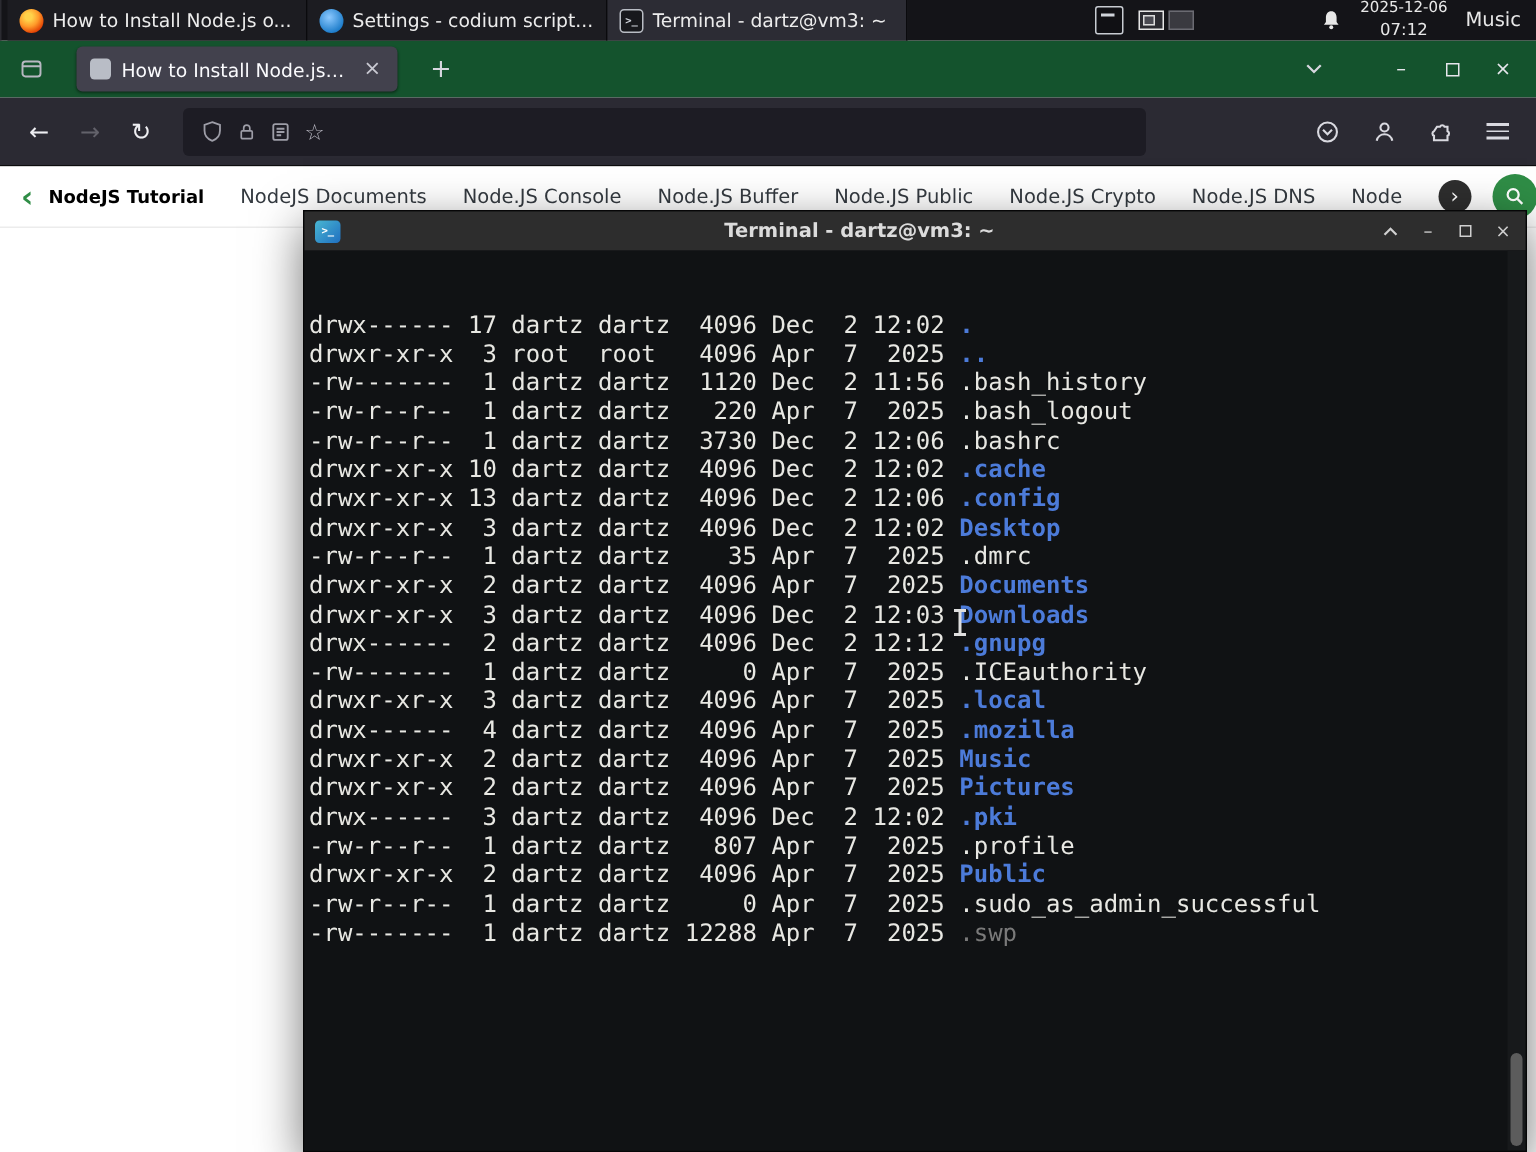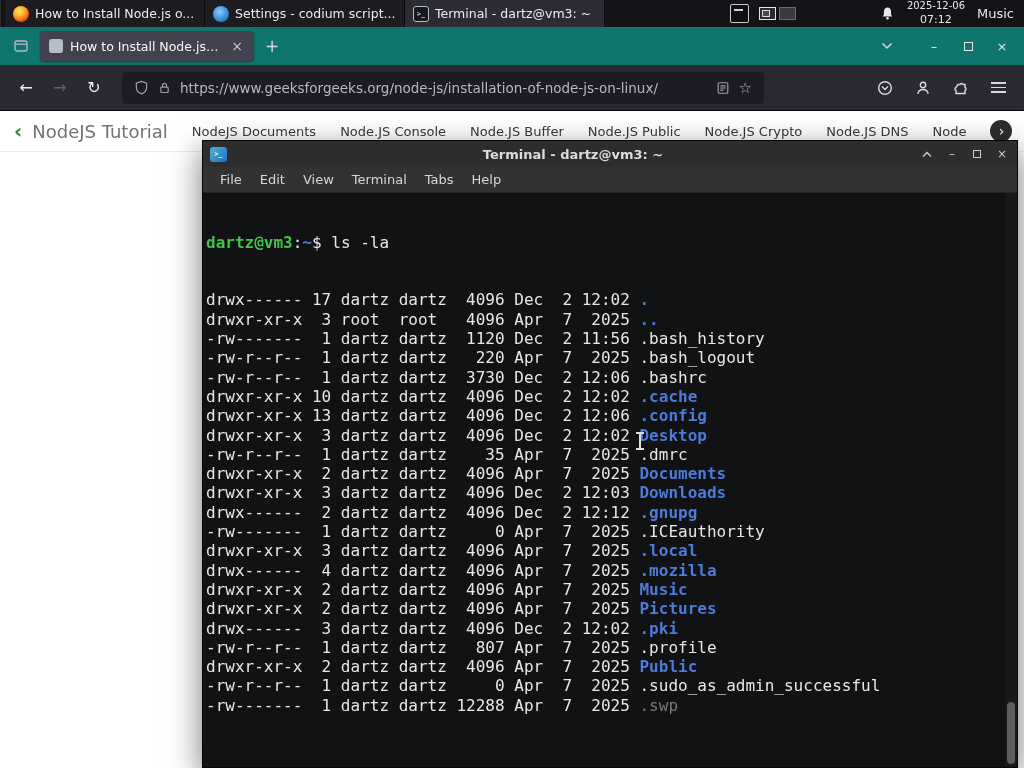--- a/index.html
+++ b/index.html
@@ -30,21 +30,21 @@
   .ws { width: 17px; height: 13px; background: #3a3a40; border: 1px solid #6b6b72; position: relative; }
   .ws.active { border-color: #e6e6e6; background: #2b2b31; }
   .ws-win { position: absolute; left: 2px; top: 2px; width: 8px; height: 7px; border: 1px solid #dcdcdc; background: #4a4a52; }
   .bell { margin-right: 12px; }
   .clock { text-align: center; font-size: 10px; line-height: 1.25; margin-right: 12px; }
   .clock .time { font-size: 11px; }
   .user { font-size: 13px; margin-right: 10px; }
 
   
   .browser { position: absolute; top: 27px; left: 0; right: 0; bottom: 0; background: #fff; }
-  .tabbar { height: 38px; background: #0f766e; display: flex; align-items: center; padding: 0 6px; gap: 4px; }
+  .tabbar { height: 38px; background: #14532d; display: flex; align-items: center; padding: 0 6px; gap: 15px; }
   .ffview { width: 30px; height: 28px; display: flex; align-items: center; justify-content: center; color: #b8b8c2; }
   .tab { width: 214px; height: 30px; background: #42414d; border-radius: 4px; display: flex; align-items: center;
          gap: 7px; padding: 0 9px; color: #fbfbfe; font-size: 12.5px; box-shadow: 0 1px 2px rgba(0,0,0,.45); }
   .favicon { width: 14px; height: 14px; border-radius: 3px; background: #b9bdc6; flex: none; }
   .tab-title { flex: 1; overflow: hidden; white-space: nowrap; text-overflow: ellipsis; }
   .tab-close { color: #c9c9d2; font-size: 14px; padding: 0 2px; }
   .newtab { width: 28px; height: 28px; font-size: 17px; color: #d7d7df; display: flex; align-items: center; justify-content: center; }
   .alltabs { color: #d7d7df; margin-right: 14px; width: 26px; height: 26px; display: flex; align-items: center; justify-content: center; }
   .winctrls { display: flex; gap: 2px; }
   .winctrls button { width: 32px; height: 28px; color: #e6e6ec; font-size: 13px; display: flex; align-items: center; justify-content: center; }
@@ -58,21 +58,21 @@
   .url-text { flex: 1; overflow: hidden; white-space: nowrap; text-overflow: ellipsis; color: #b9b8c2; }
   .star { font-size: 15px; color: #b4b3bd; }
   .nav-right { margin-left: auto; display: flex; align-items: center; gap: 22px; padding-right: 8px; color: #d9d9e0; }
   .hamburger { display: inline-flex; flex-direction: column; gap: 3px; }
   .hamburger i { width: 15px; height: 1.7px; background: #d9d9e0; display: block; }
 
   .page { position: absolute; top: 84px; left: 0; right: 0; bottom: 0; background: #fff; }
   .site-nav { height: 41px; display: flex; align-items: center; padding: 0 14px; gap: 24px; border-bottom: 1px solid #ececec;
               color: #2f3337; font-size: 13px; background: #fff; white-space: nowrap; overflow: hidden; }
   .chev-left { color: #2f8d46; font-size: 20px; font-weight: bold; margin-right: -14px; }
-  .site-current { font-weight: normal; font-size: 18px; color: #737373; }
+  .site-current { font-weight: bold; font-size: 12px; color: #000000; }
   .site-link { color: #343a40; }
   .site-right { margin-left: auto; display: flex; align-items: center; gap: 14px; }
   .more-chev { width: 22px; height: 22px; border-radius: 50%; background: #2e2e2e; color: #fff; display: flex;
                align-items: center; justify-content: center; font-size: 14px; }
   .search-circle { width: 30px; height: 30px; border-radius: 50%; background: #2f8d46; display: flex; align-items: center; justify-content: center; }
   .page-body { position: absolute; top: 41px; left: 0; right: 0; bottom: 0; background: #fff; }
 
   
   .termwin { position: absolute; left: 202px; top: 140px; width: 816px; height: 628px; display: flex; flex-direction: column;
              background: #141618; border: 1px solid #060607; box-shadow: 0 10px 30px rgba(0,0,0,.55); z-index: 60; }
@@ -179,21 +179,20 @@
         <svg width="15" height="15" viewBox="0 0 16 16" fill="none" stroke="#9d9da7" stroke-width="1.3">
           <path d="M8 1.5 L13.5 3.5 V7.5 C13.5 11.5 11 13.8 8 14.8 C5 13.8 2.5 11.5 2.5 7.5 V3.5 Z"></path>
         </svg>
       </span>
       <span>
         <svg width="13" height="14" viewBox="0 0 16 16" fill="none" stroke="#9d9da7" stroke-width="1.4">
           <rect x="3.5" y="7" width="9" height="6.5" rx="1"></rect>
             <path d="M5.5 7 V4.8 a2.5 2.5 0 0 1 5 0 V7"></path>
         </svg>
       </span>
-      <span class="url-text">https://www.geeksforgeeks.org/node-js/installation-of-node-js-on-linux/</span>
       <span>
         <svg width="14" height="14" viewBox="0 0 16 16" fill="none" stroke="#9d9da7" stroke-width="1.4">
           <rect x="2.5" y="2" width="11" height="12" rx="1.5"></rect>
             <path d="M5 5.5 H11 M5 8 H11 M5 10.5 H8.5"></path>
         </svg>
       </span>
       <span class="star">☆</span>
     </div>
     <div class="nav-right">
       <span>
@@ -257,30 +256,21 @@
             <path d="M1 5.5 L5 1.5 L9 5.5"></path>
           </svg>
       </button>
       <button>–</button>
       <button>
           <span class="maxbox"></span>
         </button>
       <button>×</button>
     </span>
   </div>
-  <div class="term-menubar">
-    <span class="tmenu">File</span>
-    <span class="tmenu">Edit</span>
-    <span class="tmenu">View</span>
-    <span class="tmenu">Terminal</span>
-    <span class="tmenu">Tabs</span>
-    <span class="tmenu">Help</span>
-  </div>
   <div class="term-body">
     <div class="term-output">
-      <div class="tline"><span class="c-prompt" style="color: rgb(69, 194, 74);">dartz@vm3</span><span>:</span><span class="c-cwd" style="color: rgb(76, 123, 217);">~</span><span>$ </span><span>ls -la</span></div>
     <div class="tline"><span>drwx------ 17 dartz dartz  4096 Dec  2 12:02 </span><span style="color: rgb(76, 123, 217); font-weight: bold;">.</span></div><div class="tline"><span>drwxr-xr-x  3 root  root   4096 Apr  7  2025 </span><span style="color: rgb(76, 123, 217); font-weight: bold;">..</span></div><div class="tline"><span>-rw-------  1 dartz dartz  1120 Dec  2 11:56 </span><span style="color: rgb(232, 232, 227);">.bash_history</span></div><div class="tline"><span>-rw-r--r--  1 dartz dartz   220 Apr  7  2025 </span><span style="color: rgb(232, 232, 227);">.bash_logout</span></div><div class="tline"><span>-rw-r--r--  1 dartz dartz  3730 Dec  2 12:06 </span><span style="color: rgb(232, 232, 227);">.bashrc</span></div><div class="tline"><span>drwxr-xr-x 10 dartz dartz  4096 Dec  2 12:02 </span><span style="color: rgb(76, 123, 217); font-weight: bold;">.cache</span></div><div class="tline"><span>drwxr-xr-x 13 dartz dartz  4096 Dec  2 12:06 </span><span style="color: rgb(76, 123, 217); font-weight: bold;">.config</span></div><div class="tline"><span>drwxr-xr-x  3 dartz dartz  4096 Dec  2 12:02 </span><span style="color: rgb(76, 123, 217); font-weight: bold;">Desktop</span></div><div class="tline"><span>-rw-r--r--  1 dartz dartz    35 Apr  7  2025 </span><span style="color: rgb(232, 232, 227);">.dmrc</span></div><div class="tline"><span>drwxr-xr-x  2 dartz dartz  4096 Apr  7  2025 </span><span style="color: rgb(76, 123, 217); font-weight: bold;">Documents</span></div><div class="tline"><span>drwxr-xr-x  3 dartz dartz  4096 Dec  2 12:03 </span><span style="color: rgb(76, 123, 217); font-weight: bold;">Downloads</span></div><div class="tline"><span>drwx------  2 dartz dartz  4096 Dec  2 12:12 </span><span style="color: rgb(76, 123, 217); font-weight: bold;">.gnupg</span></div><div class="tline"><span>-rw-------  1 dartz dartz     0 Apr  7  2025 </span><span style="color: rgb(232, 232, 227);">.ICEauthority</span></div><div class="tline"><span>drwxr-xr-x  3 dartz dartz  4096 Apr  7  2025 </span><span style="color: rgb(76, 123, 217); font-weight: bold;">.local</span></div><div class="tline"><span>drwx------  4 dartz dartz  4096 Apr  7  2025 </span><span style="color: rgb(76, 123, 217); font-weight: bold;">.mozilla</span></div><div class="tline"><span>drwxr-xr-x  2 dartz dartz  4096 Apr  7  2025 </span><span style="color: rgb(76, 123, 217); font-weight: bold;">Music</span></div><div class="tline"><span>drwxr-xr-x  2 dartz dartz  4096 Apr  7  2025 </span><span style="color: rgb(76, 123, 217); font-weight: bold;">Pictures</span></div><div class="tline"><span>drwx------  3 dartz dartz  4096 Dec  2 12:02 </span><span style="color: rgb(76, 123, 217); font-weight: bold;">.pki</span></div><div class="tline"><span>-rw-r--r--  1 dartz dartz   807 Apr  7  2025 </span><span style="color: rgb(232, 232, 227);">.profile</span></div><div class="tline"><span>drwxr-xr-x  2 dartz dartz  4096 Apr  7  2025 </span><span style="color: rgb(76, 123, 217); font-weight: bold;">Public</span></div><div class="tline"><span>-rw-r--r--  1 dartz dartz     0 Apr  7  2025 </span><span style="color: rgb(232, 232, 227);">.sudo_as_admin_successful</span></div><div class="tline"><span>-rw-------  1 dartz dartz 12288 Apr  7  2025 </span><span style="color: rgb(122, 122, 122);">.swp</span></div></div>
     <div class="term-scrollbar">
       <div class="term-scroll-thumb"></div>
     </div>
     <div class="ibeam"></div>
   </div>
 </div>
 
 </body></html>

